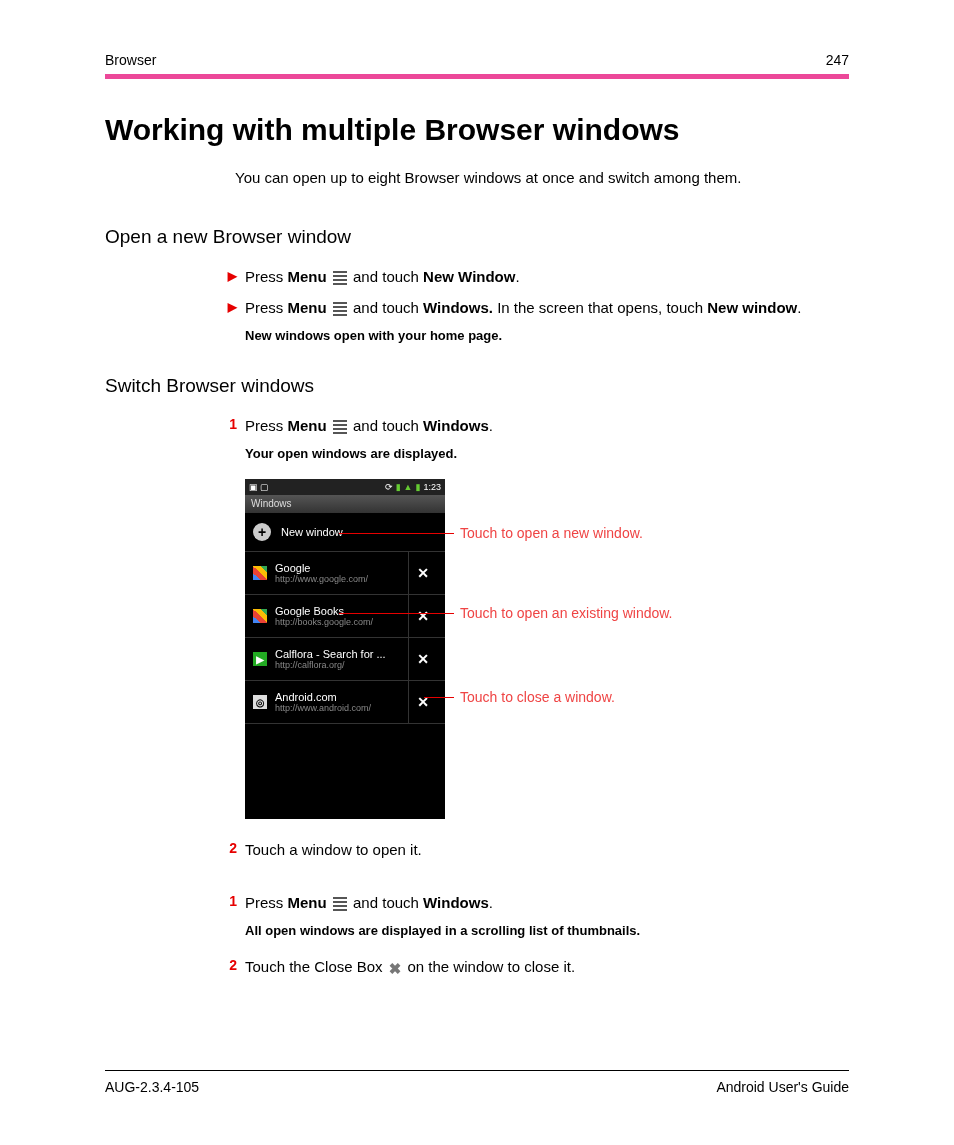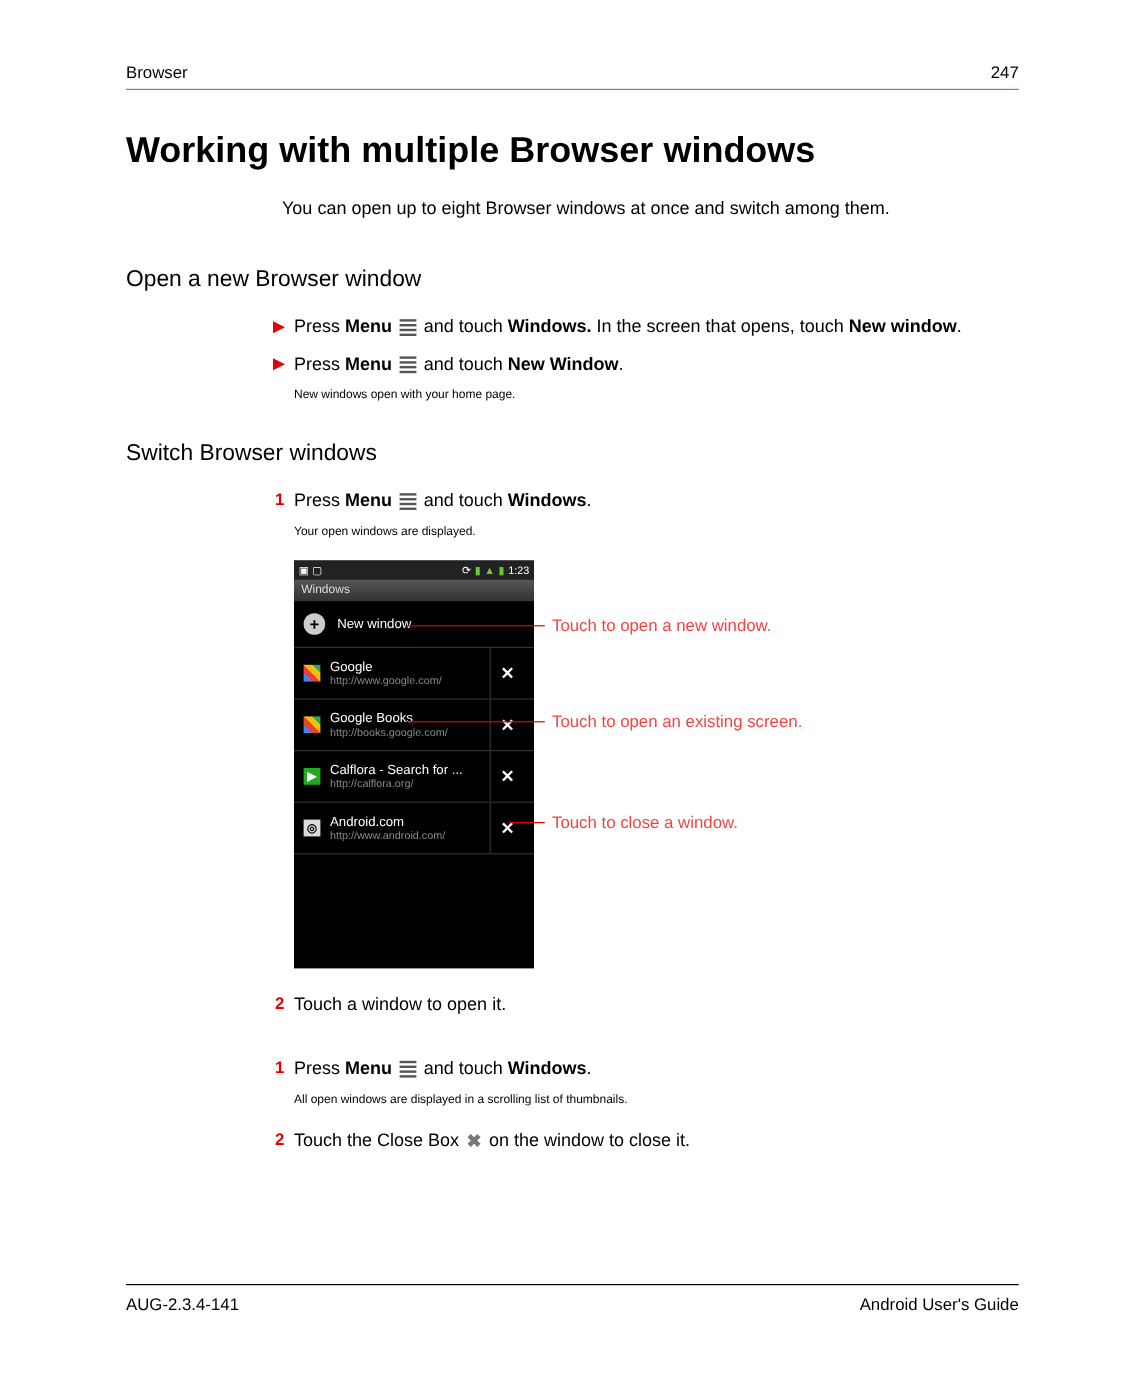--- a/index.html
+++ b/index.html
@@ -13,21 +13,21 @@
     height: 1145px;
     position: relative;
     box-sizing: border-box;
     padding: 52px 105px 0 105px;
   }
   .header-row {
     display: flex;
     justify-content: space-between;
     font-size: 14px;
     padding-bottom: 6px;
-    border-bottom: 1px solid #ec4899;
+    border-bottom: 5px solid #ec4899;
   }
   h1.page-title {
     font-size: 30px;
     font-weight: bold;
     margin: 34px 0 22px 0;
   }
   .intro {
     font-size: 15px;
     margin-left: 130px;
     margin-bottom: 40px;
@@ -59,22 +59,23 @@
   }
   .step .bullet.tri::before {
     content: "▶";
     font-size: 12px;
   }
   .step .content {
     flex: 1;
   }
   .note {
     margin-left: 140px;
-    font-size: 10px;
+    font-size: 13px;
     margin-bottom: 18px;
+    font-weight: bold;
   }
   b { font-weight: bold; }
   .menu-icon {
     display: inline-block;
     width: 14px;
     vertical-align: middle;
     margin: 0 2px;
   }
   .menu-icon span {
     display: block;
@@ -198,31 +199,31 @@
   <div class="intro">You can open up to eight Browser windows at once and switch among them.</div>
 
   <div class="section">
     <h2 class="section-title">Open a new Browser window</h2>
 
     <div class="step">
       <div class="bullet tri"></div>
       <div class="content">
         <span>Press </span><b>Menu</b>
         <span class="menu-icon"><span></span><span></span><span></span><span></span></span>
+        <span> and touch </span><b>New Window</b><span>.</span>
+      </div>
+    </div>
+
+    <div class="step">
+      <div class="bullet tri"></div>
+      <div class="content">
+        <span>Press </span><b>Menu</b>
+        <span class="menu-icon"><span></span><span></span><span></span><span></span></span>
         <span> and touch </span><b>Windows.</b>
         <span> In the screen that opens, touch </span><b>New window</b><span>.</span>
-      </div>
-    </div>
-
-    <div class="step">
-      <div class="bullet tri"></div>
-      <div class="content">
-        <span>Press </span><b>Menu</b>
-        <span class="menu-icon"><span></span><span></span><span></span><span></span></span>
-        <span> and touch </span><b>New Window</b><span>.</span>
       </div>
     </div>
 
     <div class="note">New windows open with your home page.</div>
   </div>
 
   <div class="section">
     <h2 class="section-title">Switch Browser windows</h2>
 
     <div class="step">
@@ -293,21 +294,21 @@
           <div class="close">✕</div>
         </div>
       </div>
 
       <div class="callout" style="left:215px; top:46px;">
         <span class="line" style="width:115px;"></span>
         <span>Touch to open a new window.</span>
       </div>
       <div class="callout" style="left:215px; top:126px;">
         <span class="line" style="width:115px;"></span>
-        <span>Touch to open an existing screen.</span>
+        <span>Touch to open an existing window.</span>
       </div>
       <div class="callout" style="left:215px; top:210px;">
         <span class="line" style="width:30px;"></span>
         <span>Touch to close a window.</span>
       </div>
     </div>
 
     <div class="step">
       <div class="bullet">2</div>
       <div class="content">Touch a window to open it.</div>
@@ -330,17 +331,17 @@
       <div class="bullet">2</div>
       <div class="content">
         <span>Touch the Close Box </span>
         <span class="close-icon-inline">✖</span>
         <span> on the window to close it.</span>
       </div>
     </div>
   </div>
 
   <div class="footer-row">
-    <span>AUG-2.3.4-141</span>
+    <span>AUG-2.3.4-105</span>
     <span>Android User's Guide</span>
   </div>
 
 </div>
 
 </body></html>

